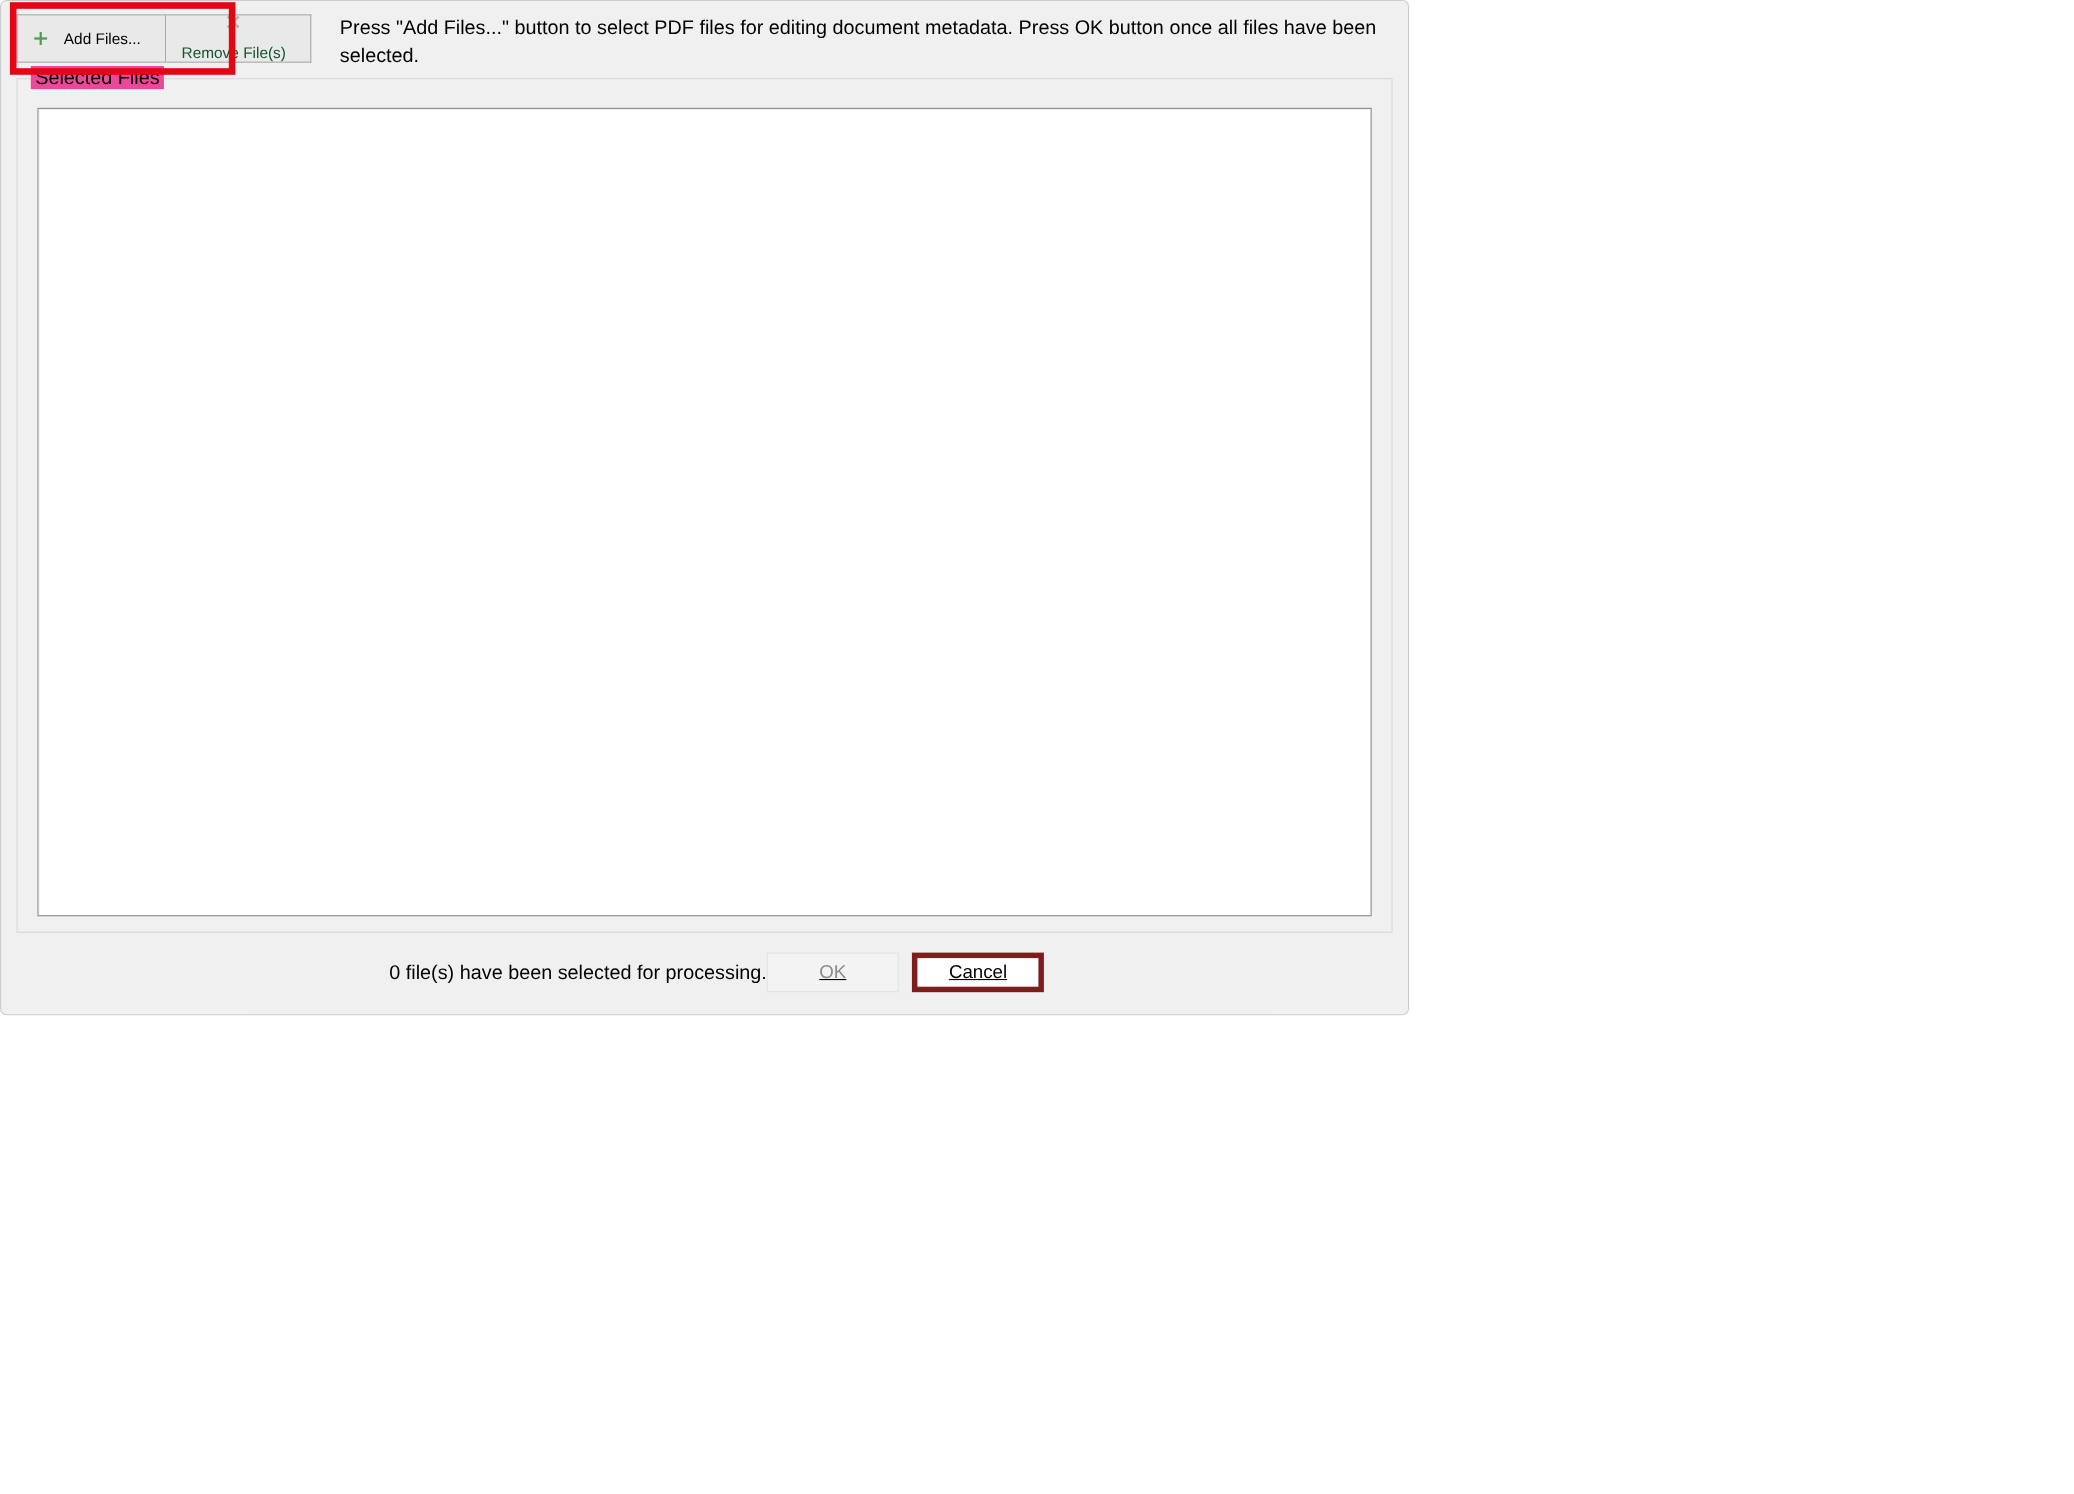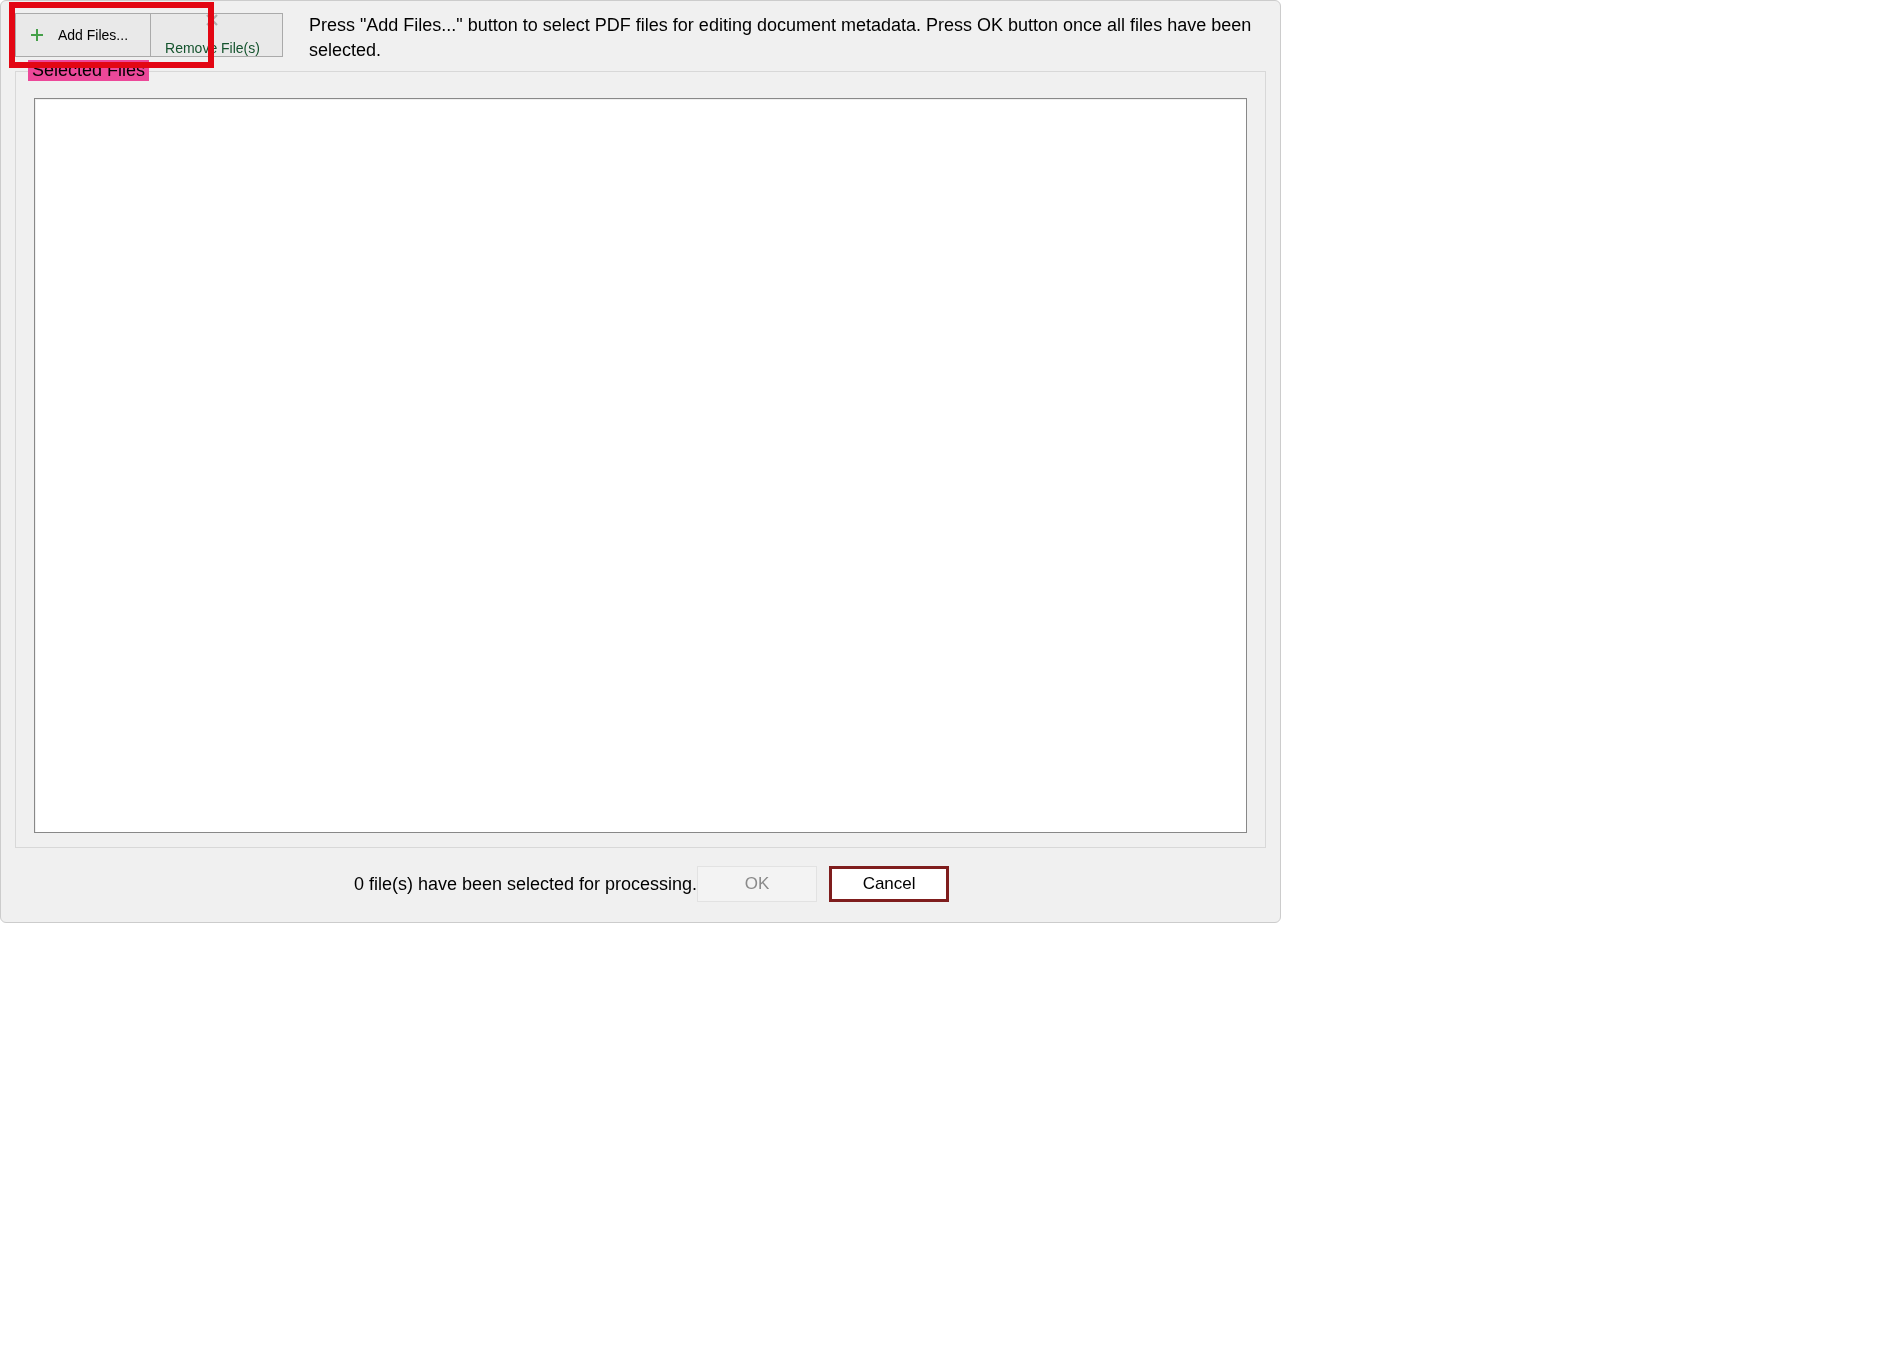--- a/index.html
+++ b/index.html
@@ -147,41 +147,42 @@
       justify-content: center;
       padding: 18px 22px 20px 44px;
     }
     .status-text {
       font-size: 18px;
       color: #000;
     }
     .bottom-buttons {
       display: flex;
       gap: 12px;
+      text-decoration: underline;
     }
     .dlg-btn {
       width: 120px;
       height: 36px;
       font-size: 17px;
       font-family: inherit;
       border: 1px solid #ccc;
       background: #fafafa;
       cursor: pointer;
       border-radius: 0;
     }
     .dlg-btn.ok {
       color: #8a8a8a;
       background: #f3f3f3;
       border-color: #e2e2e2;
       cursor: default;
     }
     .dlg-btn.cancel {
       color: #000;
       background: #fff;
-      border: 3px solid #7f1d1d;
+      border: 5px solid #7f1d1d;
     }
   </style>
 </head>
 <body>
 
 <div class="dialog">
 
 
   <div class="toolbar-row">
     <div class="button-group">

